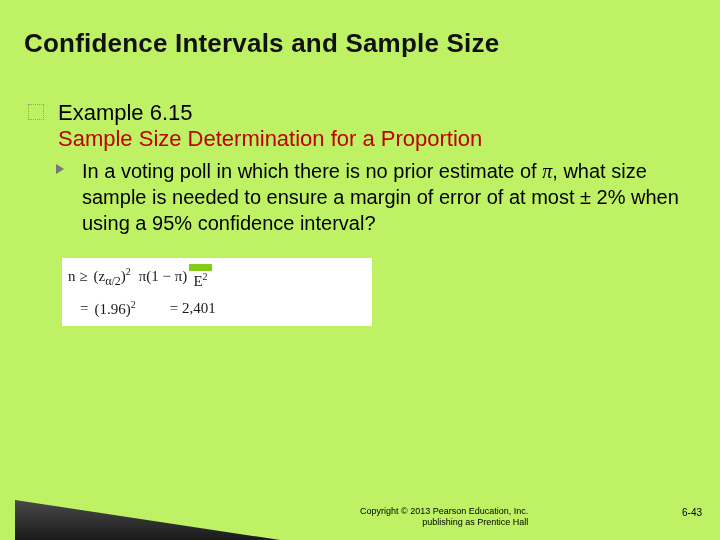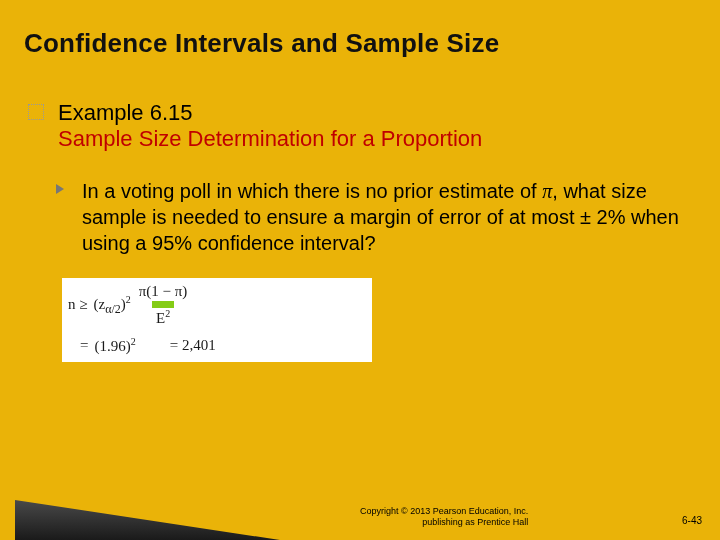--- a/index.html
+++ b/index.html
@@ -1,18 +1,18 @@
 <!DOCTYPE html>
 <html><head>
 <meta charset="utf-8">
 <style>
   * { box-sizing: border-box; margin: 0; padding: 0; }
   html, body { width: 720px; height: 540px; font-family: Arial, Helvetica, sans-serif; background: #fff; }
   .slide {
-    width: 720px; height: 540px; position: relative; background: #eab308;
+    width: 720px; height: 540px; position: relative; background: #bef264;
     overflow: hidden;
   }
   .title {
     position: absolute;
     left: 24px; top: 28px;
     font-size: 26px;
     font-weight: 700;
     color: #111;
     letter-spacing: 0.2px;
   }
@@ -28,21 +28,21 @@
     content: "";
     position: absolute;
     left: -30px; top: 4px;
     width: 14px; height: 14px;
     border: 1px dotted #999;
   }
   .subtitle {
     font-size: 22px; font-weight: 500; color: #c00000;
   }
   .body-row {
-    margin-top: 26px;
+    margin-top: 6px;
     position: relative;
     padding-left: 24px;
     font-size: 20px;
     color: #000;
     line-height: 1.3;
   }
   .body-row .mark {
     position: absolute; left: -2px; top: 6px;
     width: 0; height: 0;
     border-left: 8px solid #777;
@@ -63,21 +63,21 @@
   }
   .formula-box .row1 {
     display: flex; align-items: center; gap: 6px;
     margin-bottom: 10px;
   }
   .formula-box .row2 {
     display: flex; align-items: center; gap: 6px;
     padding-left: 12px;
   }
   .frac {
-    display: inline-flex; flex-direction: column; align-items: center;
+    display: inline-flex; flex-direction: row; align-items: center;
     vertical-align: middle;
   }
   .frac .num { padding: 0 2px 1px 2px; }
   .frac .den { border-top: 7px solid #84cc16; padding: 1px 4px 0 4px; }
   .sub { font-size: 12px; vertical-align: sub; }
   .sup { font-size: 10px; vertical-align: super; }
 
   .footer-wedge {
     position: absolute;
     left: 15px; right: 0; bottom: 0; height: 56px;
@@ -94,21 +94,21 @@
     width: 370px; height: 50px;
     background: linear-gradient(to bottom, #d7d7d7 0%, #a8a8a8 100%);
     clip-path: polygon(0 100%, 100% 100%, 0 0);
     z-index: -1;
   }
   .copyright {
     position: absolute; left: 360px; bottom: 13px;
     font-size: 9px; color: #000; text-align: right; line-height: 1.15;
   }
   .pagenum {
-    position: absolute; right: 18px; bottom: 14px;
+    position: absolute; right: 18px; bottom: 22px;
     font-size: 10px; color: #000;
   }
 </style>
 </head>
 <body>
 
 <div class="slide">
 
   <h1 class="title">Confidence Intervals and Sample Size</h1>
 

